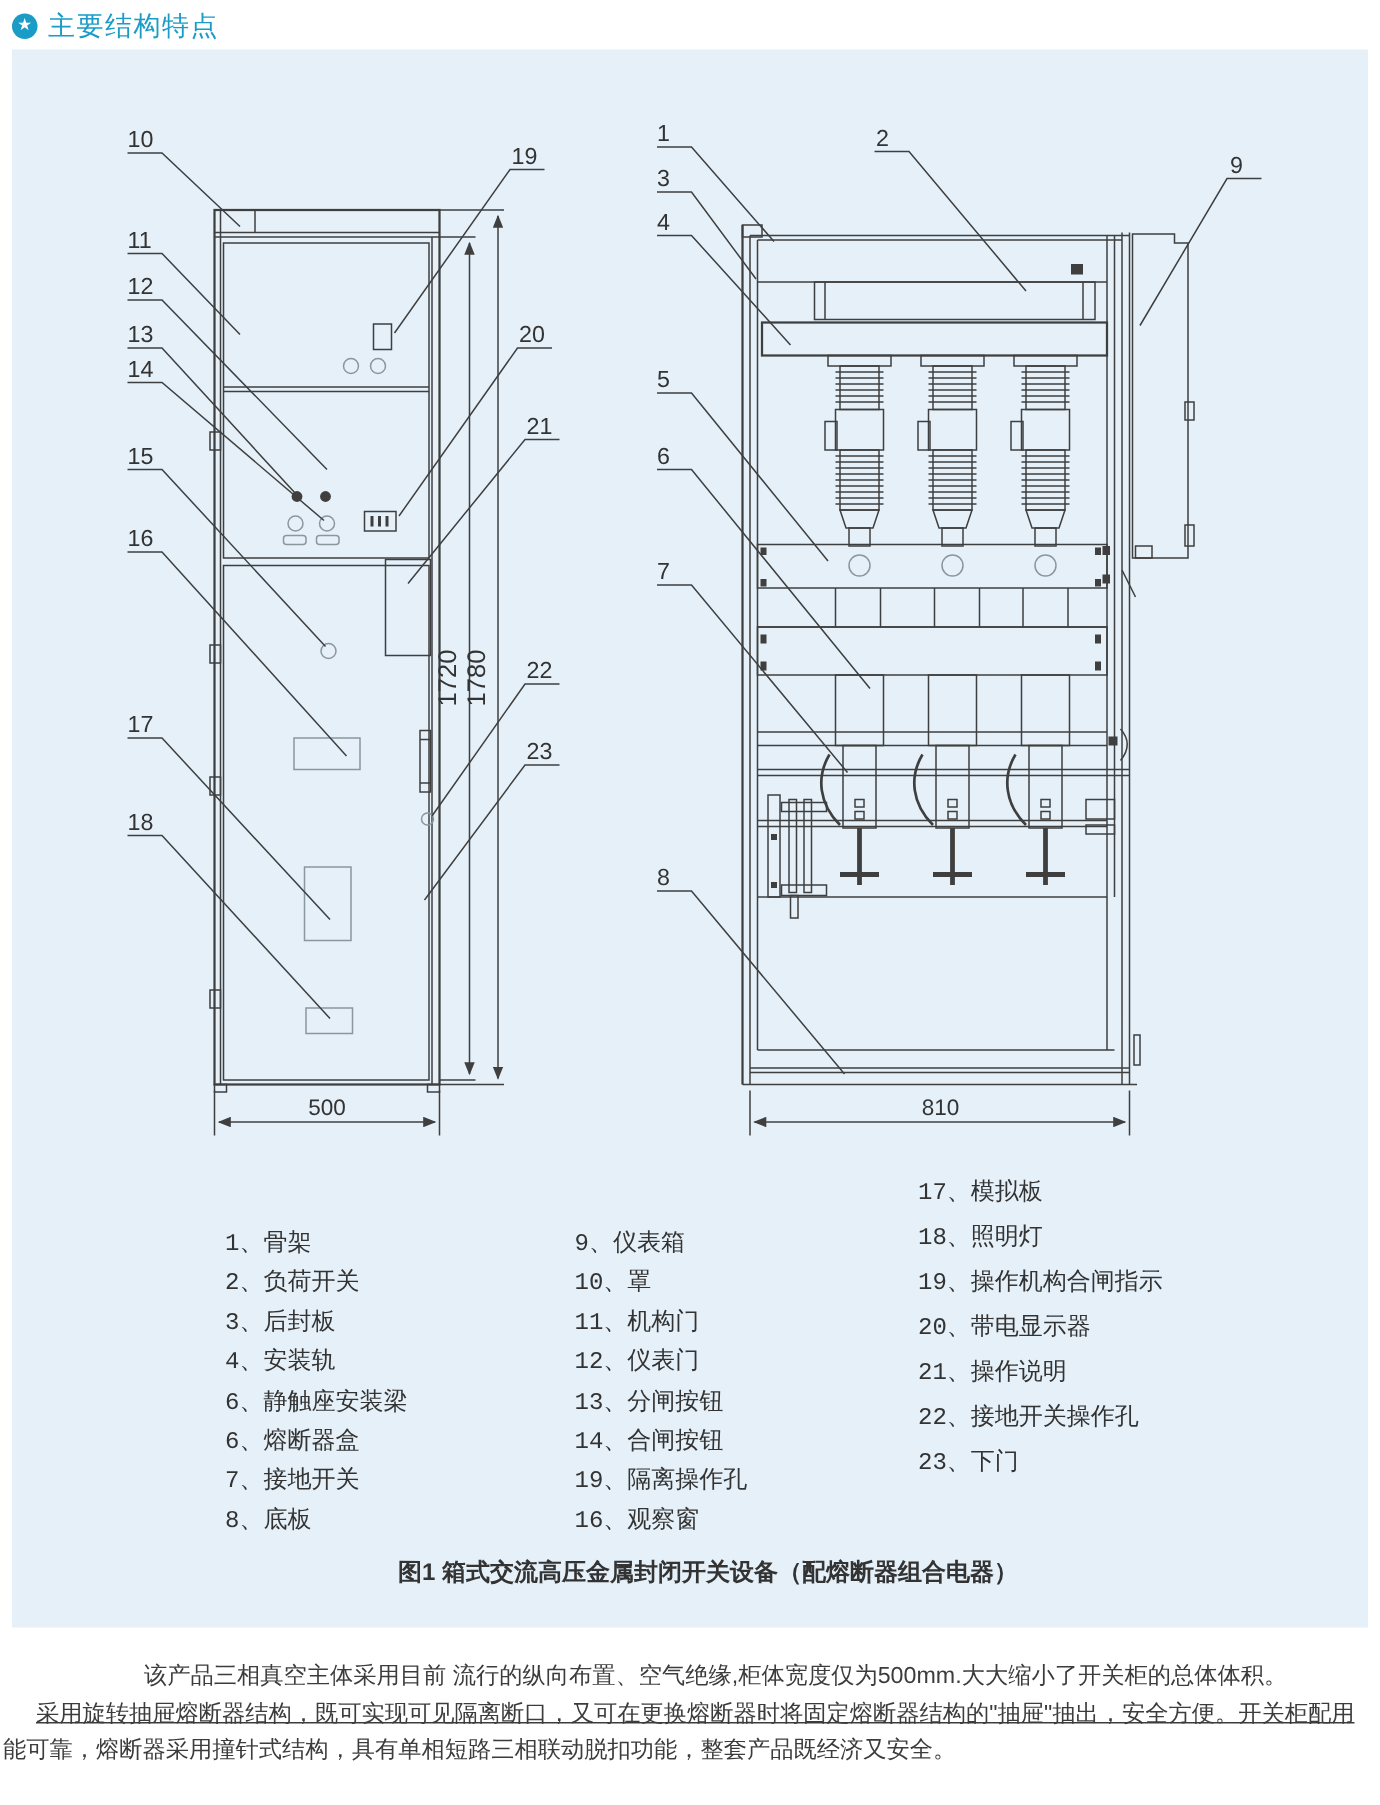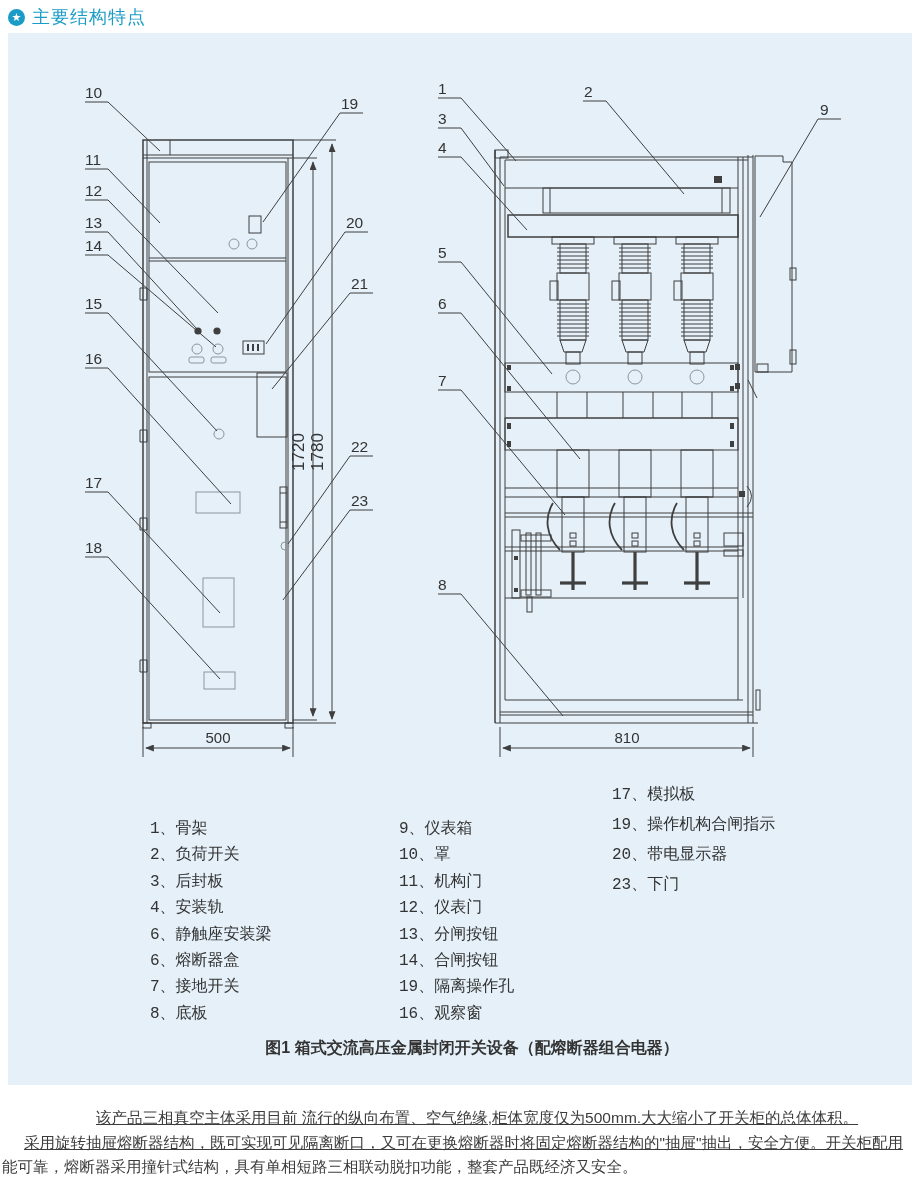--- a/index.html
+++ b/index.html
@@ -18,27 +18,27 @@
   .s{stroke:#3f3f3f;fill:none;stroke-width:1;}
   .s2{stroke:#3f3f3f;fill:none;stroke-width:1.5;}
   .f{fill:#3f3f3f;stroke:none;}
   .cg{stroke:#8a979f;fill:none;stroke-width:1;}
   .ld{stroke:#3f3f3f;fill:none;stroke-width:1;}
   text.c{font:15.5px "Liberation Sans",sans-serif;fill:#333;}
   text.d{font:15px "Liberation Sans",sans-serif;fill:#333;}
   text.dr{font:17px "Liberation Sans",sans-serif;fill:#333;}
   ul.leg{position:absolute;list-style:none;margin:0;padding:0;font-size:16px;color:#333;font-family:Liberation Mono, monospace;}
   #leg1{left:150px;top:816px;line-height:26.4px;}
-  #leg2{left:383px;top:816px;line-height:26.4px;margin-left:16px;}
+  #leg2{left:383px;top:816px;line-height:26.4px;}
   #leg3{left:612px;top:780px;line-height:30px;}
   .cap{position:absolute;left:20px;top:1038px;width:904px;text-align:center;
        font-size:16px;font-weight:bold;color:#333;}
   .para{position:absolute;left:2px;top:1106px;width:916px;font-size:15.5px;
         line-height:24.5px;color:#3c3c3c;white-space:nowrap;}
-  .para .l1{padding-left:94px;text-decoration:underline;}
+  .para .l1{padding-left:94px;}
   .para .l2{padding-left:22px;text-decoration:underline;}
   .para .l3{padding-left:1px;}
   .para .l4{padding-left:0;}
 </style>
 </head>
 <body>
 
 <div class="hdr">
   <span class="ico">★</span>
   <span class="ttl">主要结构特点</span>
@@ -239,22 +239,25 @@
   <li>10、罩</li>
   <li>11、机构门</li>
   <li>12、仪表门</li>
   <li>13、分闸按钮</li>
   <li>14、合闸按钮</li>
   <li>19、隔离操作孔</li>
   <li>16、观察窗</li>
 </ul>
 <ul class="leg" id="leg3">
   <li>17、模拟板</li>
+  <li>18、照明灯</li>
   <li>19、操作机构合闸指示</li>
   <li>20、带电显示器</li>
+  <li>21、操作说明</li>
+  <li>22、接地开关操作孔</li>
   <li>23、下门</li>
 </ul>
 
 <div class="cap">图1 箱式交流高压金属封闭开关设备（配熔断器组合电器）</div>
 
 <div class="para">
   <div class="l1">该产品三相真空主体采用目前 流行的纵向布置、空气绝缘,柜体宽度仅为500mm.大大缩小了开关柜的总体体积。</div>
   <div class="l2">采用旋转抽屉熔断器结构，既可实现可见隔离断口，又可在更换熔断器时将固定熔断器结构的"抽屉"抽出，安全方便。开关柜配用</div>
   <div class="l4">能可靠，熔断器采用撞针式结构，具有单相短路三相联动脱扣功能，整套产品既经济又安全。</div>
 </div>

